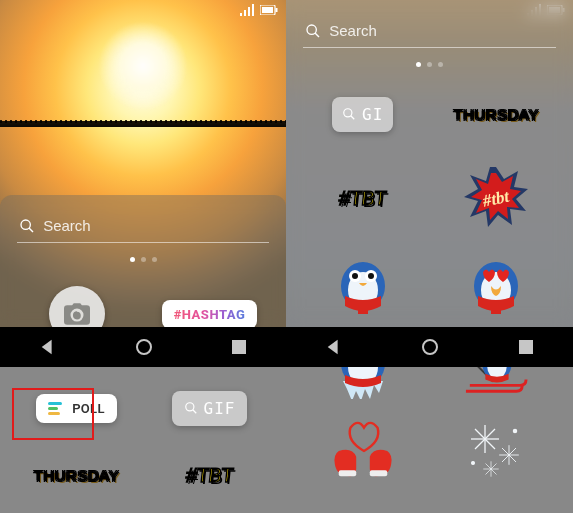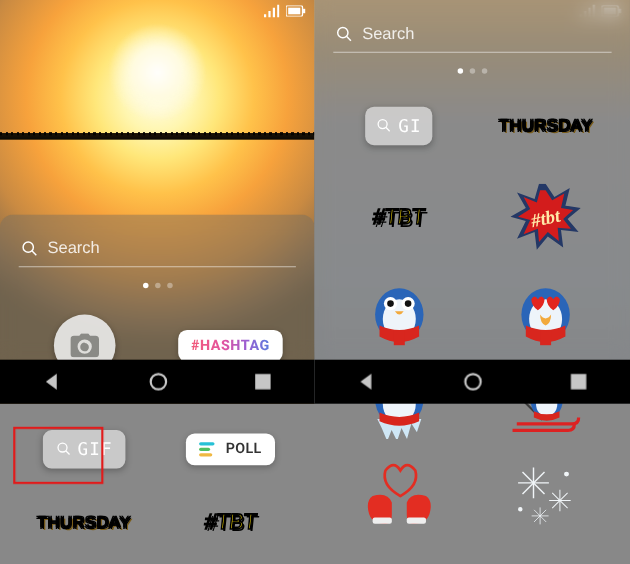--- a/index.html
+++ b/index.html
@@ -233,35 +233,35 @@
     <div class="grid grid-left">
 
       <div class="camera-dot">
         <svg width="26" height="22" viewBox="0 0 24 20" fill="#8a8a86">
             <path d="M9 0l-1.5 2H3a3 3 0 0 0-3 3v12a3 3 0 0 0 3 3h18a3 3 0 0 0 3-3V5a3 3 0 0 0-3-3h-4.5L15 0H9zm3 5a6 6 0 1 1 0 12 6 6 0 0 1 0-12zm0 2.5A3.5 3.5 0 1 0 12 15a3.5 3.5 0 0 0 0-7z"></path>
           </svg>
       </div>
       <div class="pill">
         <span class="hashtag">#HASHTAG</span>
       </div>
-      <div class="pill gif">
-        <svg width="14" height="14" viewBox="0 0 24 24" fill="none" stroke="#fff" stroke-width="2">
-            <circle cx="10" cy="10" r="7"></circle>
-            <line x1="21" y1="21" x2="15" y2="15"></line>
-          </svg>
-        <span>GIF</span>
-      </div>
-
       <div class="pill poll">
         <span class="poll-lines">
             <i></i>
             <i></i>
             <i></i>
           </span>
         <span>POLL</span>
+      </div>
+
+      <div class="pill gif">
+        <svg width="14" height="14" viewBox="0 0 24 24" fill="none" stroke="#fff" stroke-width="2">
+            <circle cx="10" cy="10" r="7"></circle>
+            <line x1="21" y1="21" x2="15" y2="15"></line>
+          </svg>
+        <span>GIF</span>
       </div>
       <div class="thursday">
         <span>THURSDAY</span>
       </div>
       <div class="tbt">
         <span>#TBT</span>
       </div>
     </div>
   </div>
 

